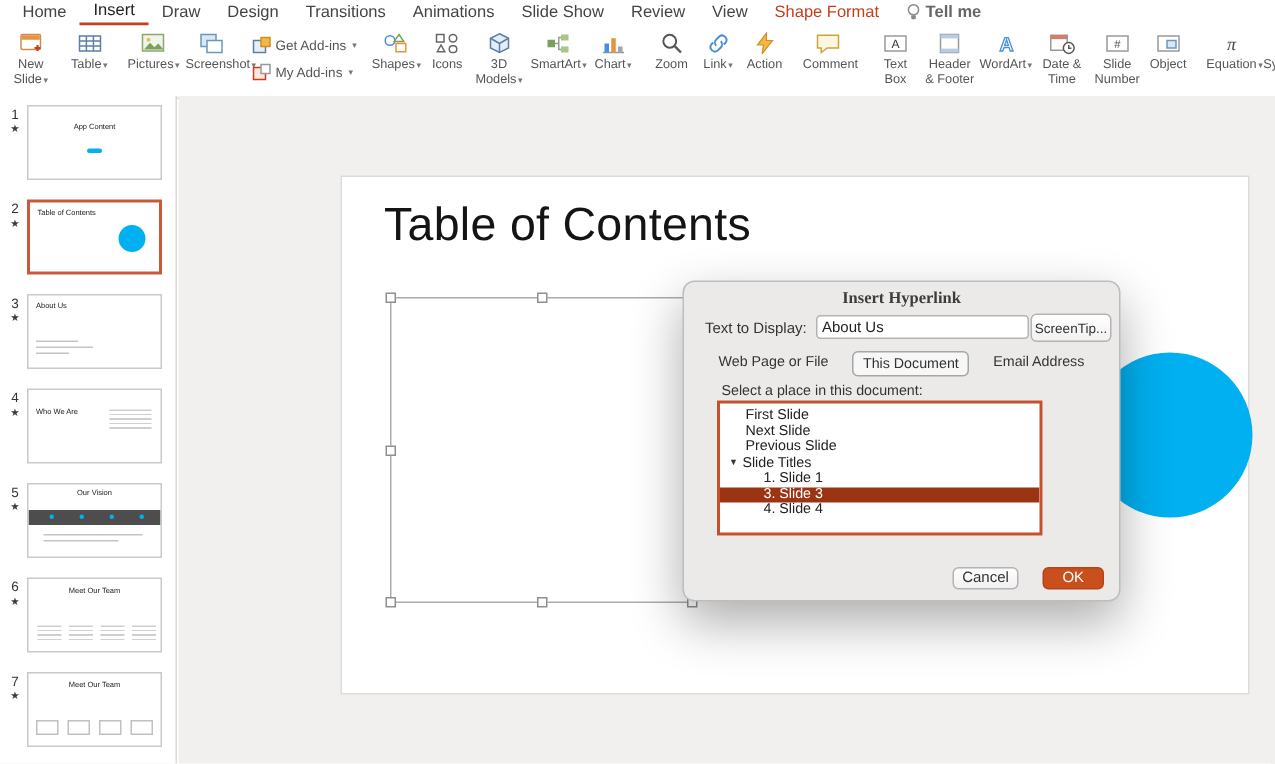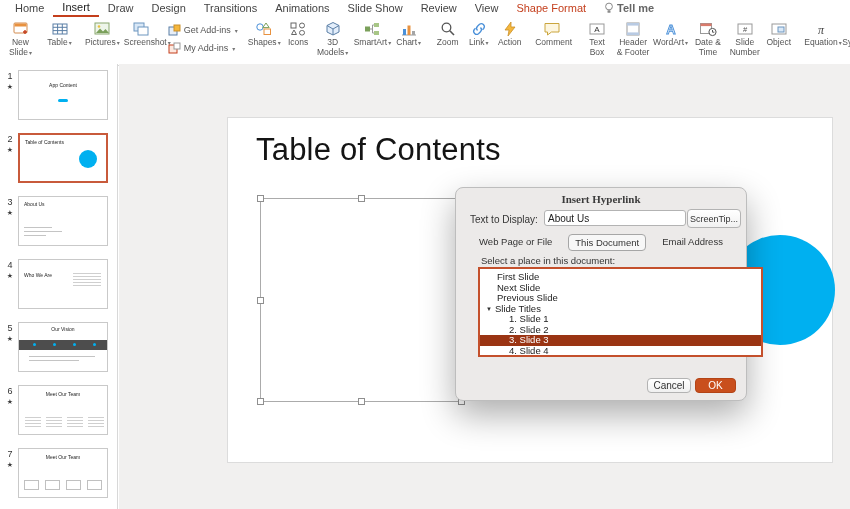--- a/index.html
+++ b/index.html
@@ -75,29 +75,29 @@
   .dlg-title{position:absolute;top:5px;left:0;right:0;text-align:center;font-size:11px;font-weight:bold;color:#3c3c3c;font-family:Liberation Serif, serif;}
   .dlg-label{position:absolute;left:14px;top:26px;}
   .dlg-input{position:absolute;left:88px;top:22px;width:134px;height:14px;border:1px solid #b3b3b3;border-radius:3px;
              font-size:10px;padding:0 3px;font-family:"Liberation Sans",sans-serif;background:#fff;color:#222;}
   .screentip{position:absolute;left:231px;top:21px;width:52px;height:17px;border:1px solid #b3b3b3;border-radius:4px;
              background:linear-gradient(#fff,#f1f1f1);font-size:9px;color:#333;display:flex;align-items:center;justify-content:center;}
   .dlg-tabs{position:absolute;left:0;right:0;top:46px;display:flex;justify-content:center;gap:10px;font-size:9.5px;}
   .dtab{padding:2px 6px;color:#333;}
   .dtab.sel{border:1px solid #a6a6a6;border-radius:4px;background:#f7f7f7;}
   .dlg-listlabel{position:absolute;left:25px;top:67px;font-size:9.5px;}
-  .dlg-list{position:absolute;left:22px;top:79px;width:285px;height:90px;background:#fff;
+  .dlg-list{position:absolute;left:22px;top:79px;width:217px;height:90px;background:#fff;
             border:2px solid #C4502C;box-sizing:border-box;overflow:hidden;padding-top:3px;}
   .lrow{height:10.5px;line-height:10.5px;font-size:9.5px;color:#222;white-space:nowrap;}
   .lrow.lvl1{padding-left:17px;}
   .lrow.lvl0{padding-left:6px;}
   .lrow.lvl2{padding-left:29px;}
   .lrow.sel{background:#9A3413;color:#fff;}
   .disc{font-size:6px;margin-right:3px;color:#333;vertical-align:1px;}
-  .dlg-btns{position:absolute;right:10px;bottom:7px;display:flex;gap:4px;}
+  .dlg-btns{position:absolute;right:10px;bottom:7px;display:flex;gap:16px;}
   .btn{height:15px;border-radius:4px;font-size:10px;display:flex;align-items:center;justify-content:center;box-sizing:border-box;}
   .btn.cancel{width:44px;background:linear-gradient(#fff,#f0f0f0);border:1px solid #b3b3b3;color:#333;}
   .btn.ok{width:41px;background:#C94F1D;border:1px solid #B34417;color:#fff;}
 </style>
 </head>
 <body>
 
 <div class="menubar">
   <span class="mitem">Home</span>
   <span class="mitem active">Insert</span>
@@ -435,21 +435,20 @@
   </div>
 
   <span class="dlg-listlabel">Select a place in this document:</span>
 
   <div class="dlg-list">
     <div class="lrow lvl1">First Slide</div>
     <div class="lrow lvl1">Next Slide</div>
     <div class="lrow lvl1">Previous Slide</div>
     <div class="lrow lvl0"><span class="disc">▼</span><span>Slide Titles</span></div>
     <div class="lrow lvl2">1. Slide 1</div>
-    <div class="lrow lvl2">2. Slide 2</div>
     <div class="lrow lvl2 sel">3. Slide 3</div>
     <div class="lrow lvl2">4. Slide 4</div>
   </div>
 
   <div class="dlg-btns">
     <div class="btn cancel">Cancel</div>
     <div class="btn ok">OK</div>
   </div>
 </div>
 

